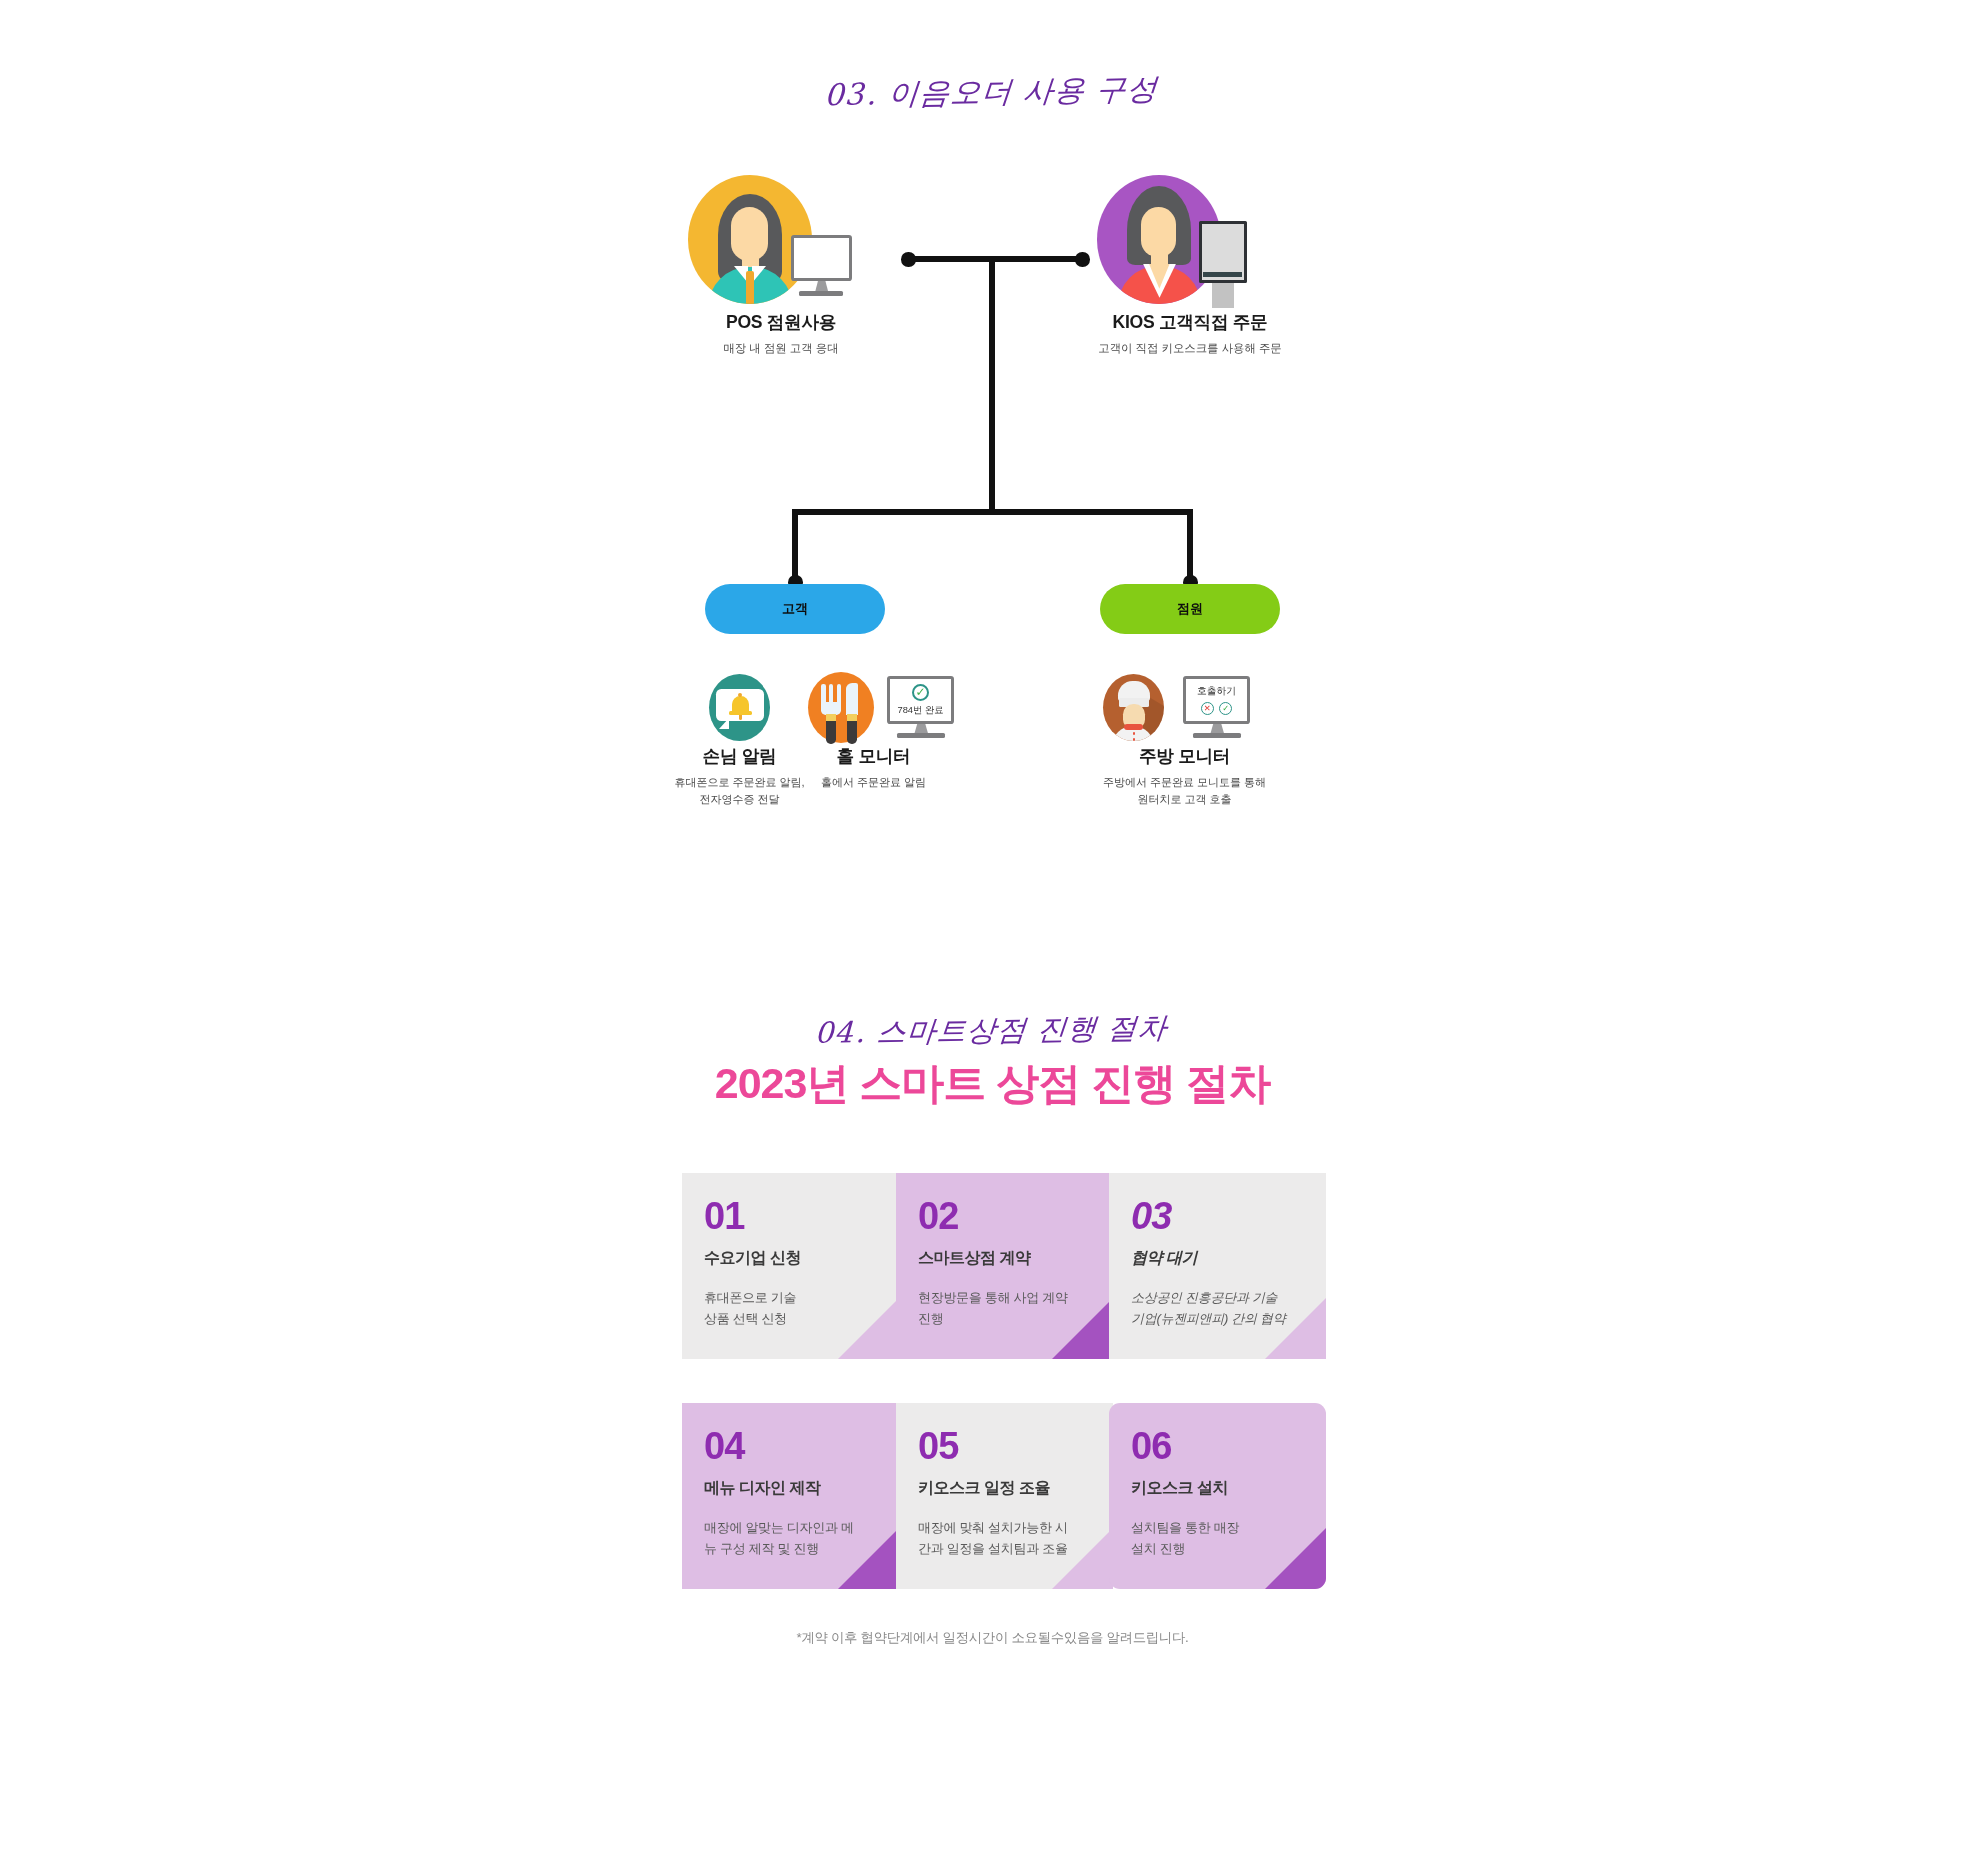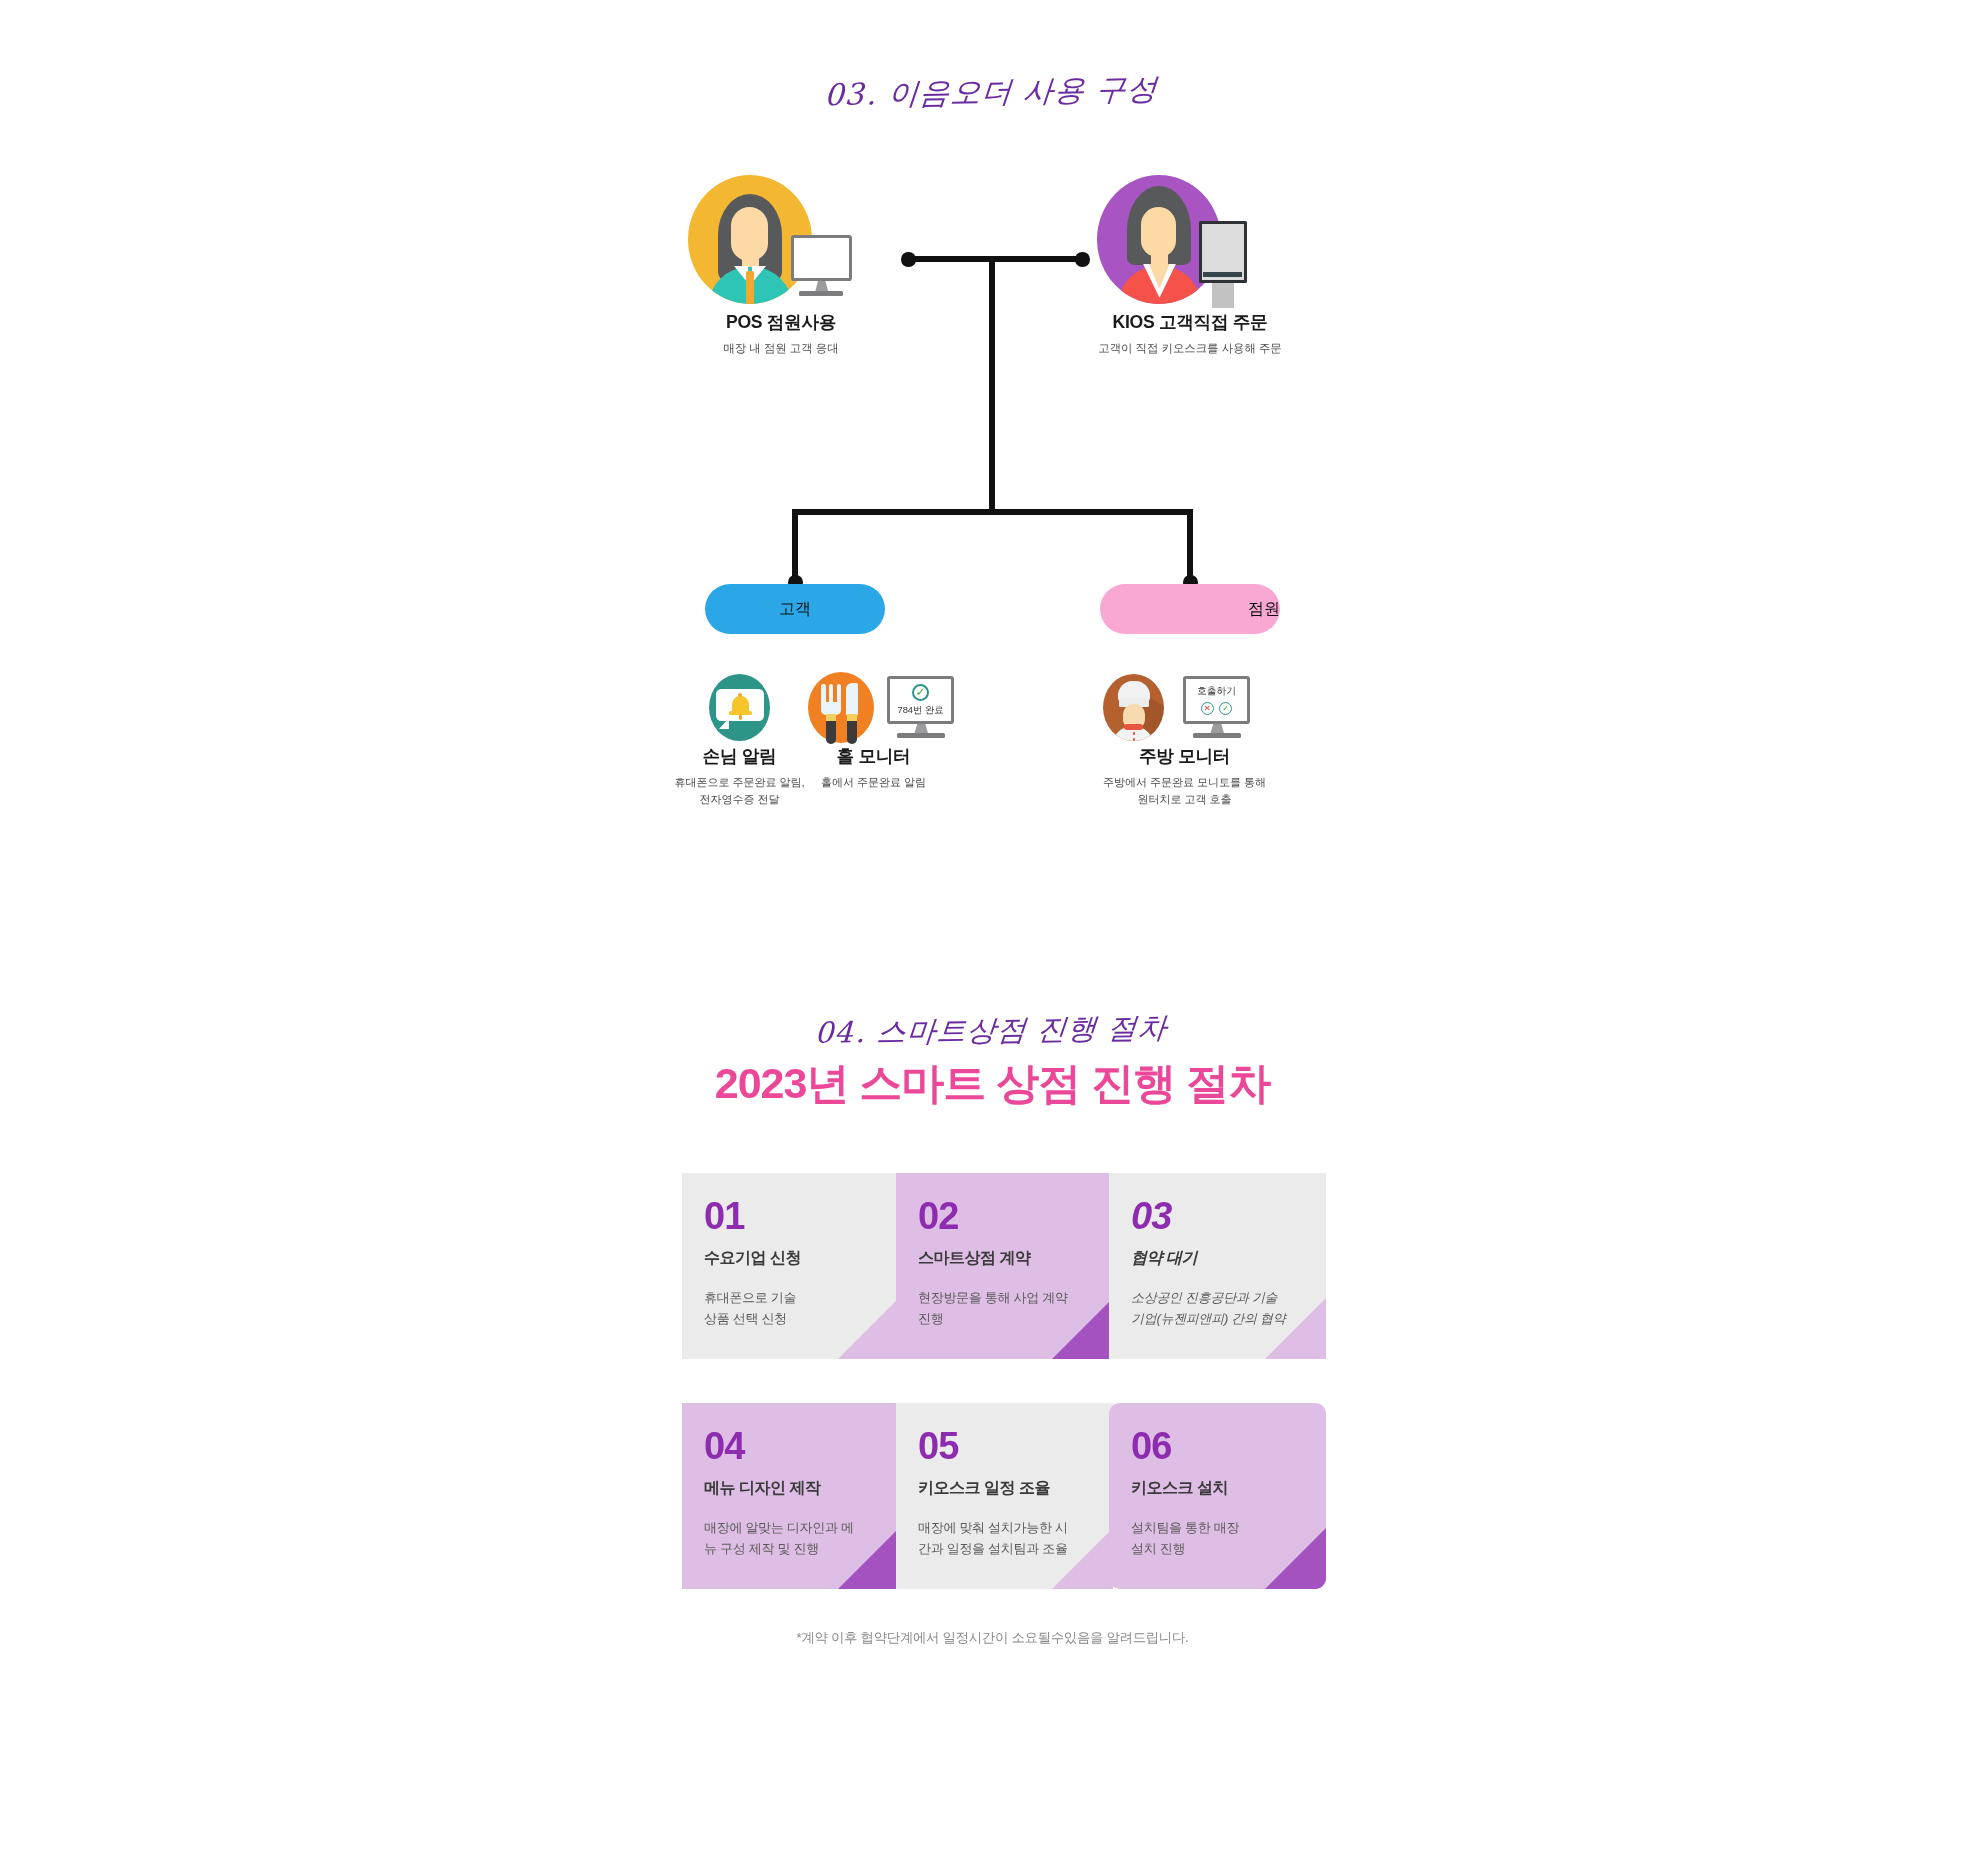--- a/index.html
+++ b/index.html
@@ -109,24 +109,24 @@
   .node-sub { font-size: 11.4px; color:#4a4a4a; margin-top: 6.2px; line-height: 1.45; }
 
   
   .line { position:absolute; background:#111; }
   .dot  { position:absolute; background:#111; border-radius:50%; }
 
   
   .pill {
     position:absolute; width: 180px; height: 50px; border-radius: 25px;
     display:flex; align-items:center; justify-content:center;
-    font-size: 16px; font-weight: 400; color:#0d0d0d;
+    font-size: 13px; font-weight: 700; color:#0d0d0d;
   }
   .pill.customer { background:#2BA7E8; }
-  .pill.staff    { background:#f9a8d4;justify-content:flex-end; }
+  .pill.staff    { background:#84cc16; }
 
   
   .leaf { position:absolute; text-align:center; }
   .leaf-title { font-size: 17.6px; font-weight: 700; color:#1b1b1b; letter-spacing:-0.3px; }
   .leaf-sub   { font-size: 11px; color:#4a4a4a; line-height:1.5; margin-top: 6.2px; }
 
   
   .chat-circle { width: 61px; height: 67px; background:#2D9488; border-radius:50%; position:absolute; }
   .chat-bubble { position:absolute; left: 7.2px; top: 14.5px; width: 48px; height: 32px; background:#fff; border-radius: 5.2px; }
   .chat-tail { position:absolute; left: 10.3px; top: 44px; width:0; height:0;

